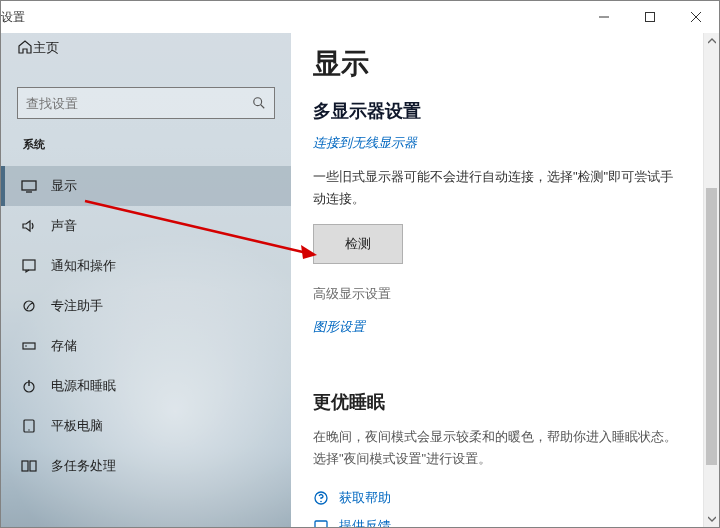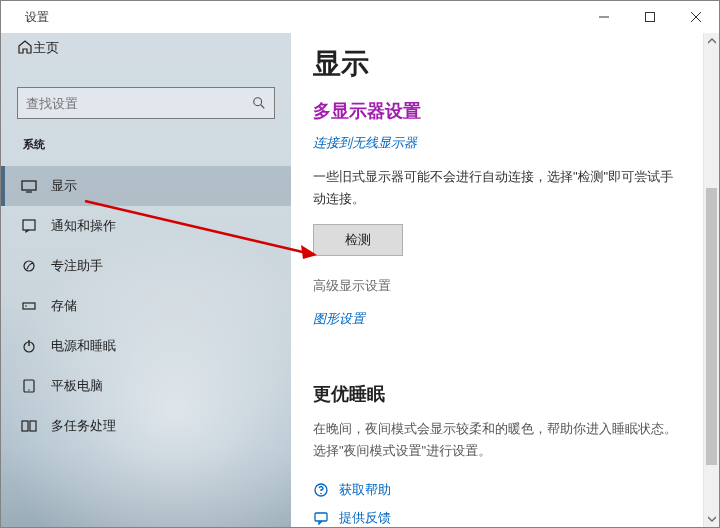--- a/index.html
+++ b/index.html
@@ -1,18 +1,18 @@
 <!DOCTYPE html>
 <html><head>
 <meta charset="utf-8">
 <style>
   * { box-sizing: border-box; margin: 0; padding: 0; }
   html, body { width: 720px; height: 528px; overflow: hidden; font-family: "Microsoft YaHei", "Segoe UI", sans-serif; }
   .window { width: 720px; height: 528px; border: 1px solid #828282; background: #fff; display: flex; flex-direction: column; position: relative; }
-  .titlebar { height: 32px; display: flex; align-items: center; padding-left: 24px; font-size: 12px; color: #333; background: rgba(255,255,255,0.0); z-index: 4; }
+  .titlebar { height: 32px; display: flex; align-items: center; padding-left: 0; font-size: 12px; color: #333; background: rgba(255,255,255,0.0); z-index: 4; }
   .titlebar .title { flex: 0 0 auto; }
   .titlebar .spacer { flex: 1; }
   .winbtn { width: 46px; height: 32px; display: flex; align-items: center; justify-content: center; color: #333; }
   .body { flex: 1; display: flex; min-height: 0; }
   .sidebar { width: 290px; position: relative; overflow: hidden; }
   .bg-gradient { position: absolute; inset: -32px 0 0 0; z-index: 0;
     background:
       radial-gradient(circle at 60% 78%, rgba(255,255,255,0.55) 0%, rgba(255,255,255,0) 40%),
       linear-gradient(180deg, #aebecb 0%, #a8bbc8 25%, #9cb0bd 55%, #6a8ba2 85%, #3f6178 100%);
   }
@@ -21,27 +21,27 @@
   .home-row { display: flex; align-items: flex-start; height: 38px; padding: 0 16px; font-size: 13px; color: #222; margin-top: 6px; margin-bottom: 10px; font-family: Liberation Mono, monospace; }
   .search { margin: 0 16px 18px 16px; height: 32px; border: 1px solid #7a7a7a; background: rgba(255,255,255,0.35); display: flex; align-items: center; padding: 0 8px; }
   .search input { flex: 1; border: none; background: transparent; outline: none; font-size: 13px; color: #701a75; }
   .section-label { padding: 0 22px; font-size: 11px; font-weight: 600; color: #222; margin-bottom: 14px; }
   .nav-item { display: flex; align-items: center; height: 40px; padding: 0 16px; gap: 14px; font-size: 13px; color: #222; border-left: 4px solid transparent; }
   .nav-item.selected { background: rgba(120,140,155,0.35); border-left: 4px solid #4a6b84; }
   .nav-icon { width: 16px; height: 16px; display: flex; align-items: center; justify-content: center; }
   .main { flex: 1; position: relative; display: flex; min-width: 0; }
   .main-scroll { flex: 1; overflow-y: auto; padding: 12px 26px 20px 22px; }
   .h1 { font-size: 28px; font-weight: 600; color: #222; margin-bottom: 16px; }
-  .h2 { font-size: 18px; font-weight: 600; color: #a21caf; margin-top: 2px; margin-bottom: 10px; }
+  .h2 { font-size: 18px; font-weight: 600; color: #0f172a; margin-top: 2px; margin-bottom: 10px; }
   .h2b { font-size: 18px; font-weight: 600; color: #222; margin-top: 40px; margin-bottom: 12px; }
   .link { font-size: 13px; color: #0067c0; display: inline-block; margin-bottom: 14px; cursor: default; font-style: italic; }
   .link-muted { font-size: 13px; color: #6a6a6a; display: inline-block; margin-bottom: 14px; }
   .desc { font-size: 13px; color: #333; line-height: 1.7; margin-bottom: 14px; }
   .desc2 { font-size: 13px; color: #555; line-height: 1.7; margin-bottom: 18px; }
-  .btn { display: inline-flex; align-items: center; justify-content: center; min-width: 90px; height: 32px; padding: 0 24px; border: 1px solid #b0b0b0; background: #dcdcdc; font-size: 13px; color: #222; margin-bottom: 20px; }
+  .btn { display: inline-flex; align-items: center; justify-content: center; min-width: 90px; height: 40px; padding: 0 24px; border: 1px solid #b0b0b0; background: #dcdcdc; font-size: 13px; color: #222; margin-bottom: 20px; }
   .footer-links { margin-top: 19px; }
   .flink { display: flex; align-items: center; gap: 10px; font-size: 13px; color: #0067c0; margin-bottom: 10px; }
   .flink .icon { width: 16px; height: 16px; }
   .scrollbar { width: 16px; border-left: 1px solid #e5e5e5; background: #f0f0f0; display: flex; flex-direction: column; }
   .sb-arrow { height: 16px; display: flex; align-items: center; justify-content: center; color: #666; font-size: 10px; }
   .sb-track { flex: 1; position: relative; }
   .sb-thumb { position: absolute; left: 2px; right: 2px; top: 30%; height: 60%; background: #c2c2c2; }
   
   .annotation { position: absolute; z-index: 5; left: 78px; top: 194px; pointer-events: none; }
   svg { display: block; }
@@ -102,20 +102,29 @@
         <div class="nav-item selected">
           <span class="nav-icon">
             <svg width="16" height="16" viewBox="0 0 16 16">
                 <rect x="1" y="3" width="14" height="9" fill="none" stroke="#222" stroke-width="1.3"></rect>
                 <path d="M5 14 H11" stroke="#222" stroke-width="1.3"></path>
               </svg>
           </span>
           <span>显示</span>
         </div>
 
+        <div class="nav-item">
+          <span class="nav-icon">
+            <svg width="16" height="16" viewBox="0 0 16 16">
+                <path d="M2 6 H5 L9 3 V13 L5 10 H2 Z" fill="none" stroke="#222" stroke-width="1.2"></path>
+                <path d="M11 5 Q13 8 11 11" fill="none" stroke="#222" stroke-width="1.2"></path>
+              </svg>
+          </span>
+          <span>声音</span>
+        </div>
 
         <div class="nav-item">
           <span class="nav-icon">
             <svg width="16" height="16" viewBox="0 0 16 16">
                 <rect x="2" y="2" width="12" height="10" fill="none" stroke="#222" stroke-width="1.2"></rect>
                 <path d="M5 12 L5 14 L8 12" fill="none" stroke="#222" stroke-width="1.2"></path>
               </svg>
           </span>
           <span>通知和操作</span>
         </div>

